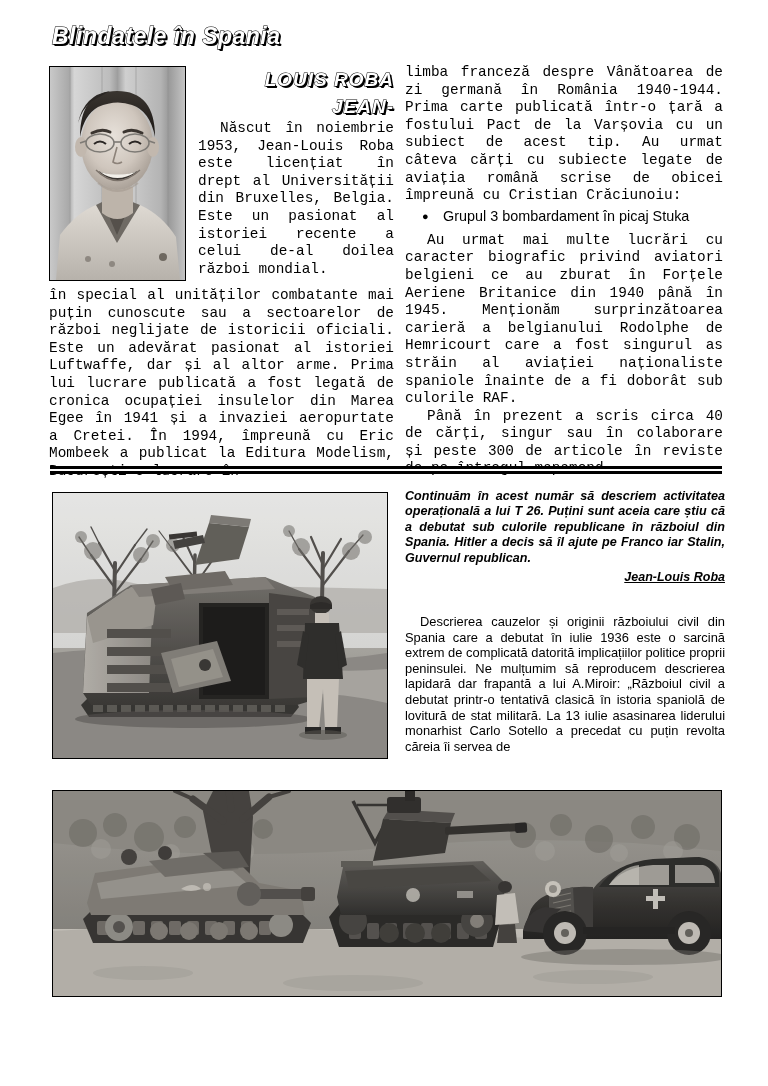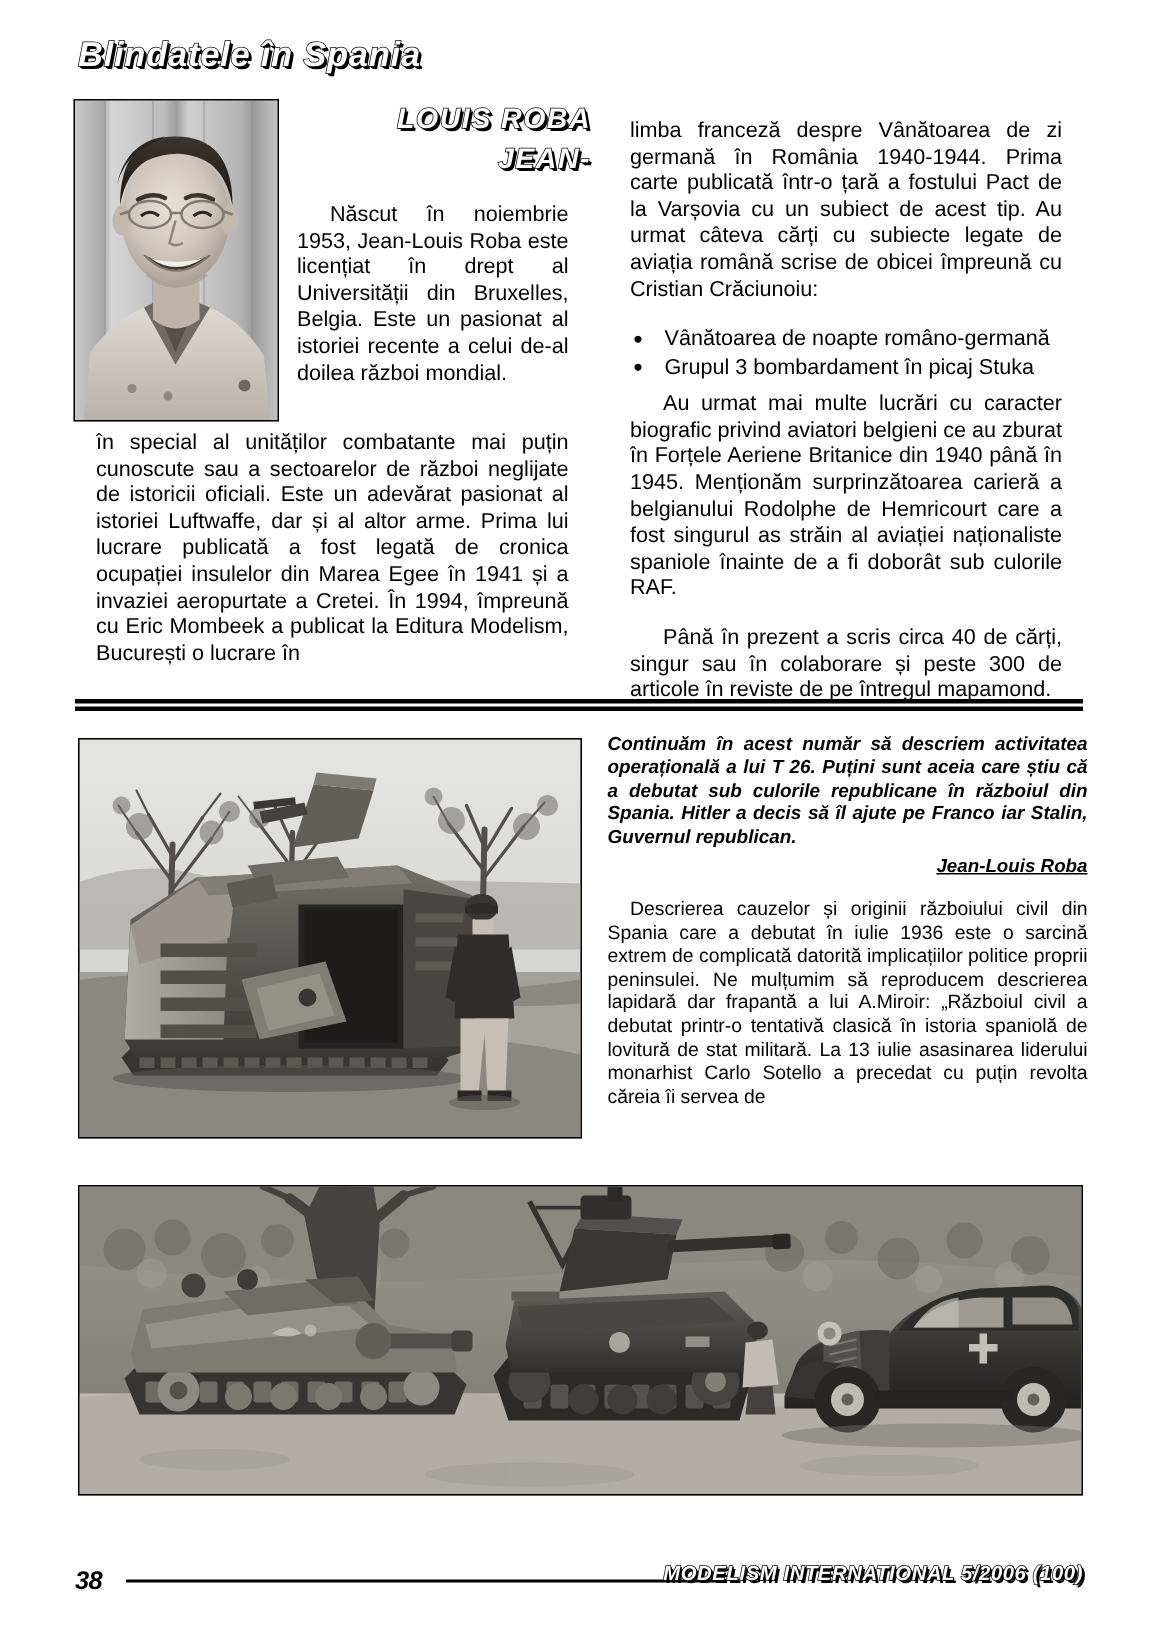--- a/index.html
+++ b/index.html
@@ -68,26 +68,27 @@
     text-align: right;
     padding-top: 2px;
   }
   .author-name .outline-type {
     font-size: 19px;
     line-height: 27px;
     letter-spacing: 1px;
   }
 
   p.body {
-    margin: 15px;
+    margin: 0;
     font-size: 14.4px;
     line-height: 17.6px;
     text-align: justify;
     text-justify: inter-word;
     hyphens: none;
+    font-family: Liberation Mono, monospace;
   }
   p.body.indent { text-indent: 22px; }
   p.body + p.body { margin-top: 0; }
 
   ul.booklist {
     margin: 2px 0 4px 0;
     padding-left: 38px;
     list-style: none;
   }
   ul.booklist li {
@@ -153,21 +154,21 @@
   .byline {
     text-align: right;
     font-size: 12.5px;
     font-weight: bold;
     font-style: italic;
     margin-top: 4px;
     text-decoration: underline;
   }
 
   .article-body {
-    margin-top: 14px;
+    margin-top: 30px;
   }
   .article-body p {
     margin: 0;
     font-size: 12.9px;
     line-height: 15.6px;
     text-align: justify;
   }
   .article-body p.indent { text-indent: 15px; }
 
   
@@ -316,21 +317,20 @@
 
     <div style="clear:both"></div>
 
     <p class="body" style="margin-top:2px;">în special al unităților combatante mai puțin cunoscute sau a sectoarelor de război neglijate de istoricii oficiali. Este un adevărat pasionat al istoriei Luftwaffe, dar și al altor arme. Prima lui lucrare publicată a fost legată de cronica ocupației insulelor din Marea Egee în 1941 și a invaziei aeropurtate a Cretei. În 1994, împreună cu Eric Mombeek a publicat la Editura Modelism, București o lucrare în</p>
   </div>
 
   <div class="col2">
     <p class="body">limba franceză despre Vânătoarea de zi germană în România 1940-1944. Prima carte publicată într-o țară a fostului Pact de la Varșovia cu un subiect de acest tip. Au urmat câteva cărți cu subiecte legate de aviația română scrise de obicei împreună cu Cristian Crăciunoiu:</p>
 
     <ul class="booklist">
-      <li>Vânătoarea de noapte româno-germană</li>
       <li>Grupul 3 bombardament în picaj Stuka</li>
     </ul>
 
     <p class="body indent" style="margin-top:6px;">Au urmat mai multe lucrări cu caracter biografic privind aviatori belgieni ce au zburat în Forțele Aeriene Britanice din 1940 până în 1945. Menționăm surprinzătoarea carieră a belgianului Rodolphe de Hemricourt care a fost singurul as străin al aviației naționaliste spaniole înainte de a fi doborât sub culorile RAF.</p>
     <p class="body indent">Până în prezent a scris circa 40 de cărți, singur sau în colaborare și peste 300 de articole în reviste de pe întregul mapamond.</p>
   </div>
 
   <div class="divider"></div>
 
   <div class="photo-tank">
@@ -671,21 +671,14 @@
         <path d="M444 104 L462 102 L466 132 L442 134 Z" fill="#cbc6be"></path>
         <path d="M446 134 L462 133 L464 152 L444 152 Z" fill="#3a3733"></path>
       </g>
 
       <g opacity="0.13">
         <rect x="0" y="0" width="668" height="205" fill="#8d8d8d"></rect>
       </g>
     </svg>
   </div>
 
-  <div class="footer">
-    <div class="folio">38</div>
-    <div class="footer-rule"></div>
-    <div class="footer-title">
-      <span class="outline-type">MODELISM INTERNATIONAL 5/2006 (100)</span>
-    </div>
-  </div>
 
 </div>
 
 </body></html>

